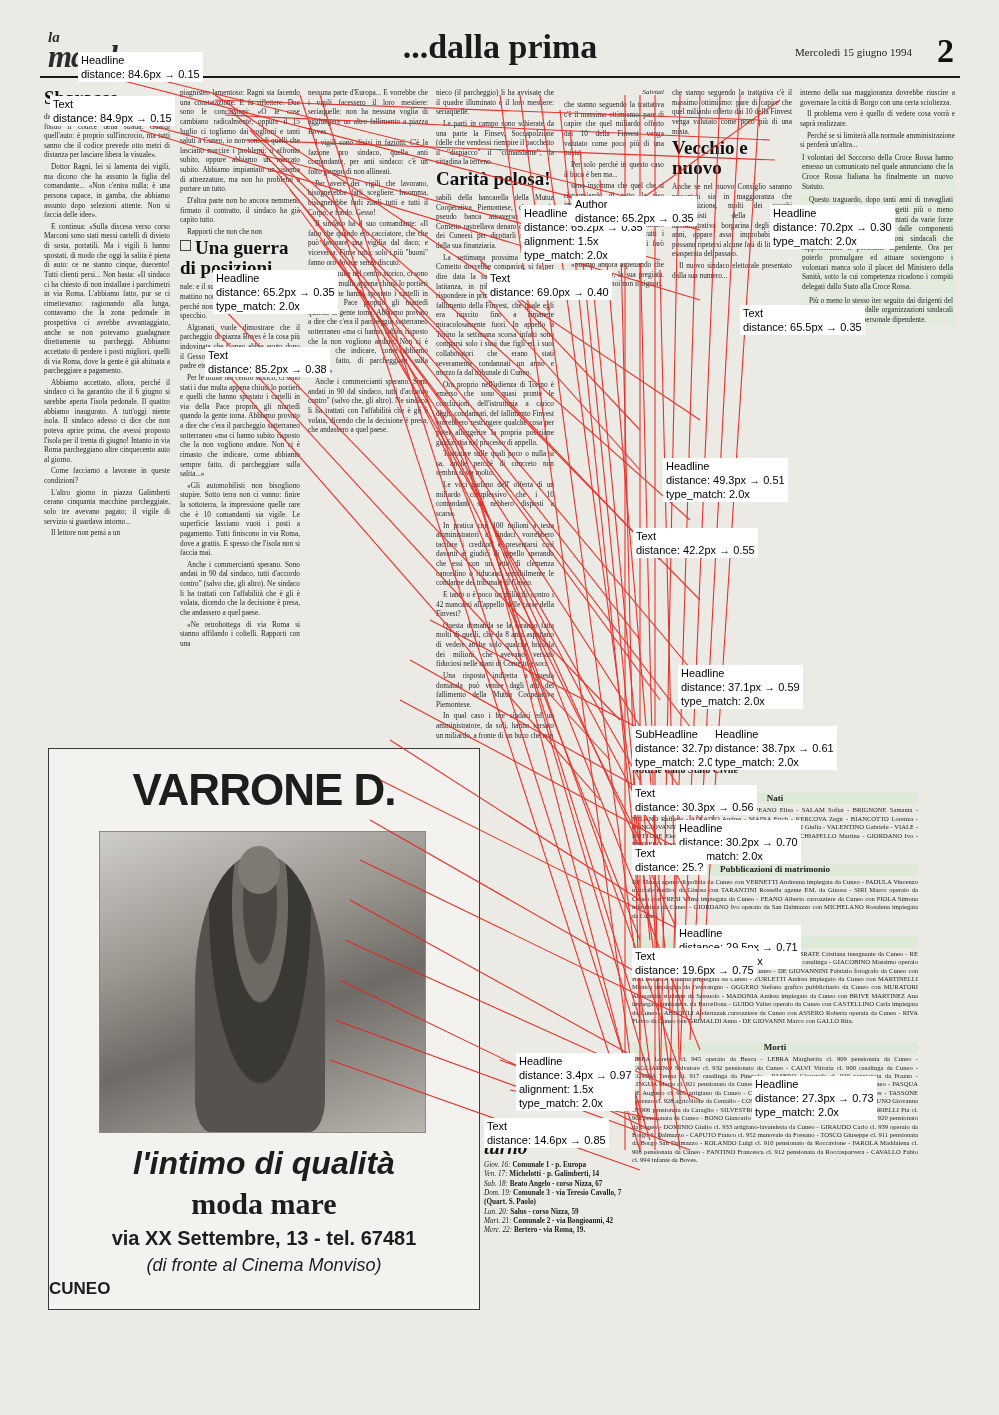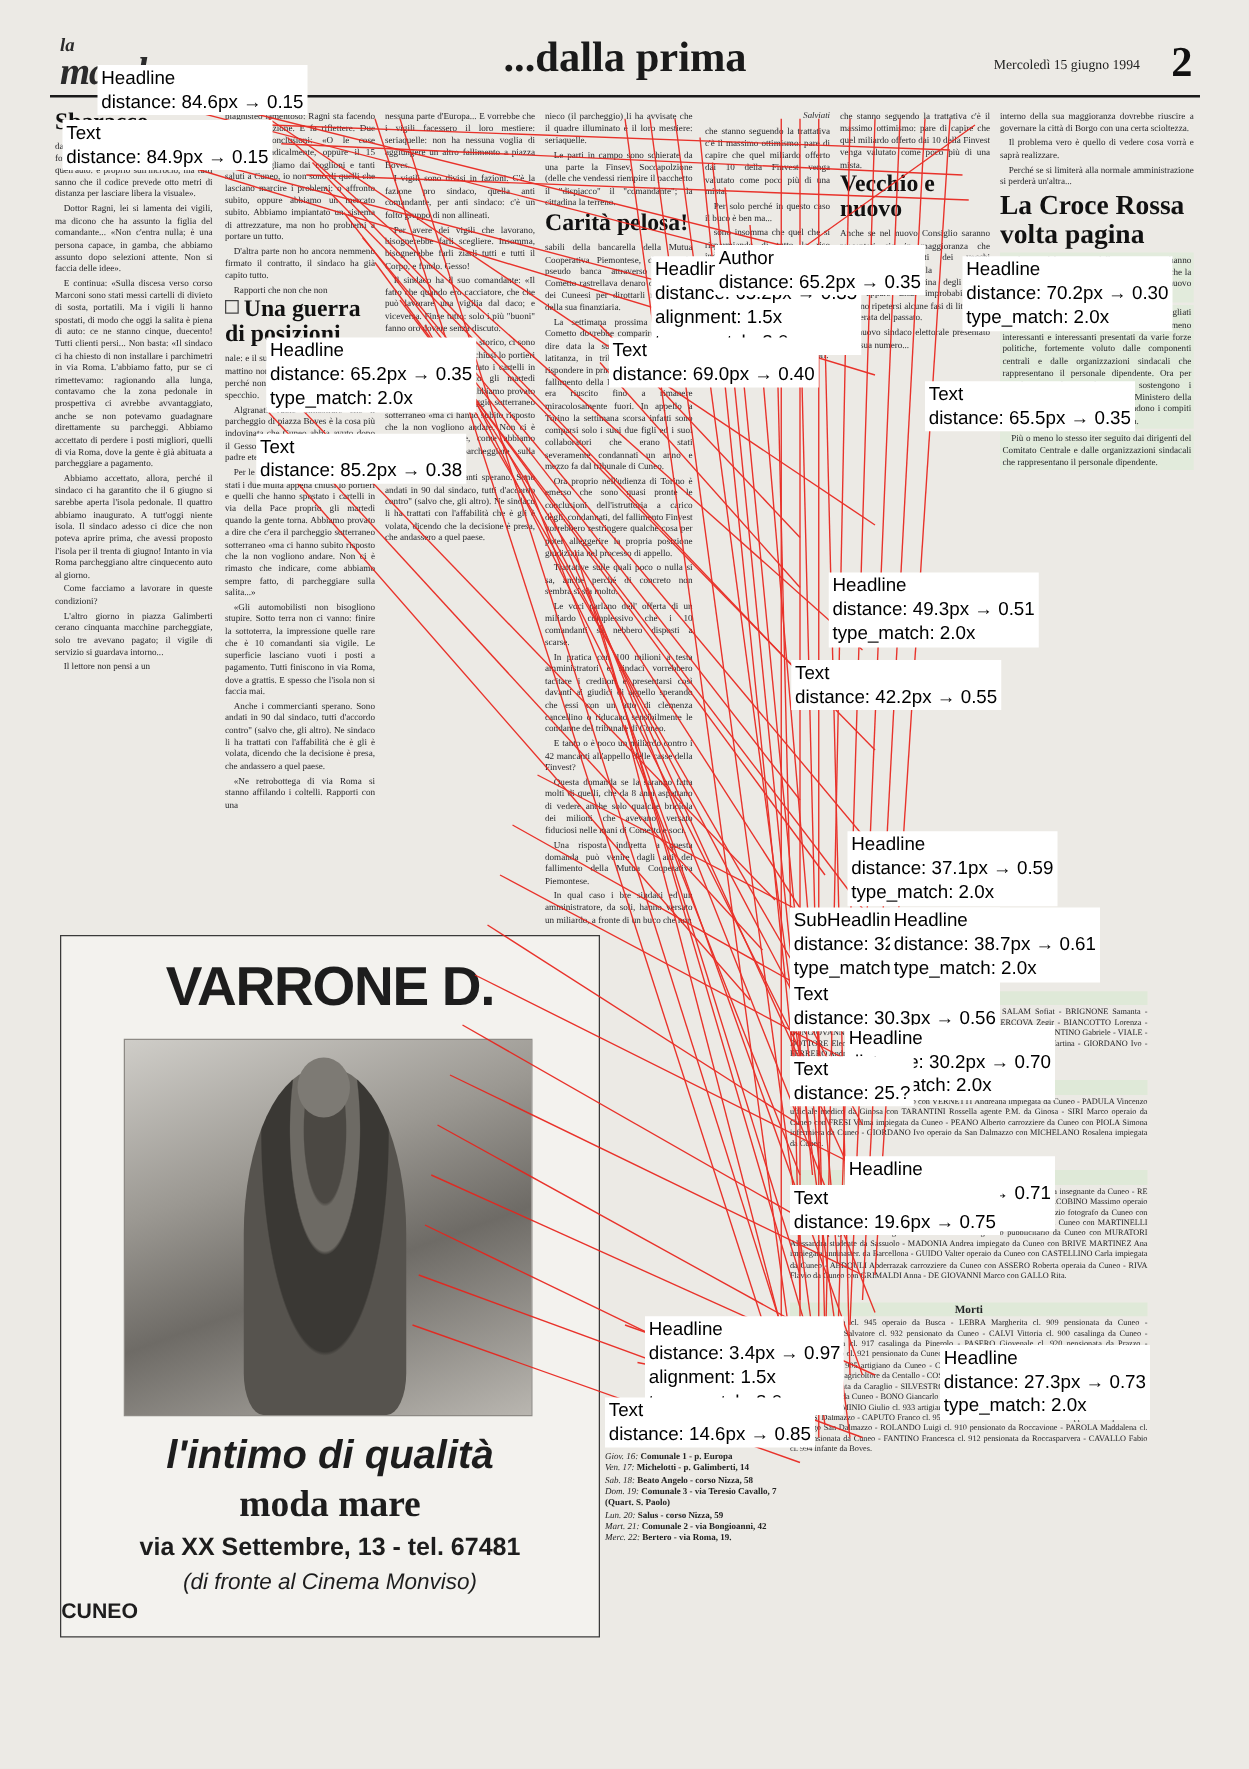--- a/index.html
+++ b/index.html
@@ -148,21 +148,21 @@
     font-size:14px;font-weight:bold;font-style:italic;margin:0 0 3px 0;
     color:#111;text-align:left;
   }
   
   .overlay{position:absolute;inset:0;pointer-events:none;}
   .anno{
     position:absolute;
     background:#ffffff;
     border:0;
     font-family:"Liberation Sans",sans-serif;
-    font-size:15px;
+    font-size:11px;
     line-height:1.28;
     color:#000;
     padding:1px 3px;
     white-space:pre;
   }
   .lines{position:absolute;inset:0;}
 </style>
 </head>
 <body>
 
@@ -244,21 +244,20 @@
       <p class="noind">che stanno seguendo la trattativa c'è il massimo ottimismo: pare di capire che quel miliardo offerto dai 10 della Finvest venga valutato come poco più di una mista.</p>
       <h2 class="head">Vecchio e nuovo</h2>
       <p class="noind">Anche se nel nuovo Consiglio saranno presentati sia in maggioranza che all'opposizione, molti dei vecchi protagonisti della politica amministrativa borgarina degli ultimi anni, appare assai improbabile che possano ripetersi alcune fasi di litigiosità esasperata del passato.</p>
       <p>Il nuovo sindaco elettorale presentato dalla sua numero...</p>
     </div>
 
     <div class="col c7">
       <p class="noind">interno della sua maggioranza dovrebbe riuscire a governare la città di Borgo con una certa scioltezza.</p>
       <p>Il problema vero è quello di vedere cosa vorrà e saprà realizzare.</p>
       <p>Perché se si limiterà alla normale amministrazione si perderà un'altra...</p>
-      <h2 class="head big">La Croce Rossa volta pagina</h2>
       <p class="noind greenblock">I volontari del Soccorso della Croce Rossa hanno emesso un comunicato nel quale annunciano che la Croce Rossa Italiana ha finalmente un nuovo Statuto.</p>
       <p class="greenblock">Questo traguardo, dopo tanti anni di travagliati tira e molla, dopo tanti progetti più o meno interessanti e interessanti presentati da varie forze politiche, fortemente voluto dalle componenti centrali e dalle organizzazioni sindacali che rappresentano il personale dipendente. Ora per poterlo promulgare ed attuare sostengono i volontari manca solo il placet del Ministero della Sanità, sotto la cui competenza ricadono i compiti delegati dallo Stato alla Croce Rossa.</p>
       <p class="greenblock">Più o meno lo stesso iter seguito dai dirigenti del Comitato Centrale e dalle organizzazioni sindacali che rappresentano il personale dipendente.</p>
     </div>
   </div>
 
   <div class="ad">
     <div class="ad-title">VARRONE D.</div>
     <div class="ad-photo">
       <div class="figure"></div>
@@ -269,21 +268,21 @@
     <div class="ad-sub3">via XX Settembre, 13 - tel. 67481</div>
     <div class="ad-sub4">(di fronte al Cinema Monviso)</div>
     <div class="ad-sub5">CUNEO</div>
   </div>
 
   <div class="farmacie">
     <div class="farm-title">Farmacie di turno</div>
     <div class="farm-list">
       <div><i>Giov. 16:</i> <b>Comunale 1 - p. Europa</b></div>
       <div><i>Ven. 17:</i> <b>Michelotti - p. Galimberti, 14</b></div>
-      <div><i>Sab. 18:</i> <b>Beato Angelo - corso Nizza, 58</b></div>
+      <div><i>Sab. 18:</i> <b>Beato Angelo - corso Nizza, 67</b></div>
       <div><i>Dom. 19:</i> <b>Comunale 3 - via Teresio Cavallo, 7 (Quart. S. Paolo)</b></div>
       <div><i>Lun. 20:</i> <b>Salus - corso Nizza, 59</b></div>
       <div><i>Mart. 21:</i> <b>Comunale 2 - via Bongioanni, 42</b></div>
       <div><i>Merc. 22:</i> <b>Bertero - via Roma, 19.</b></div>
     </div>
   </div>
 
   <div class="annunci">
     <div class="head2">Va, chi viene e</div>
     <h3 class="sub">Notizie dallo Stato Civile</h3>

